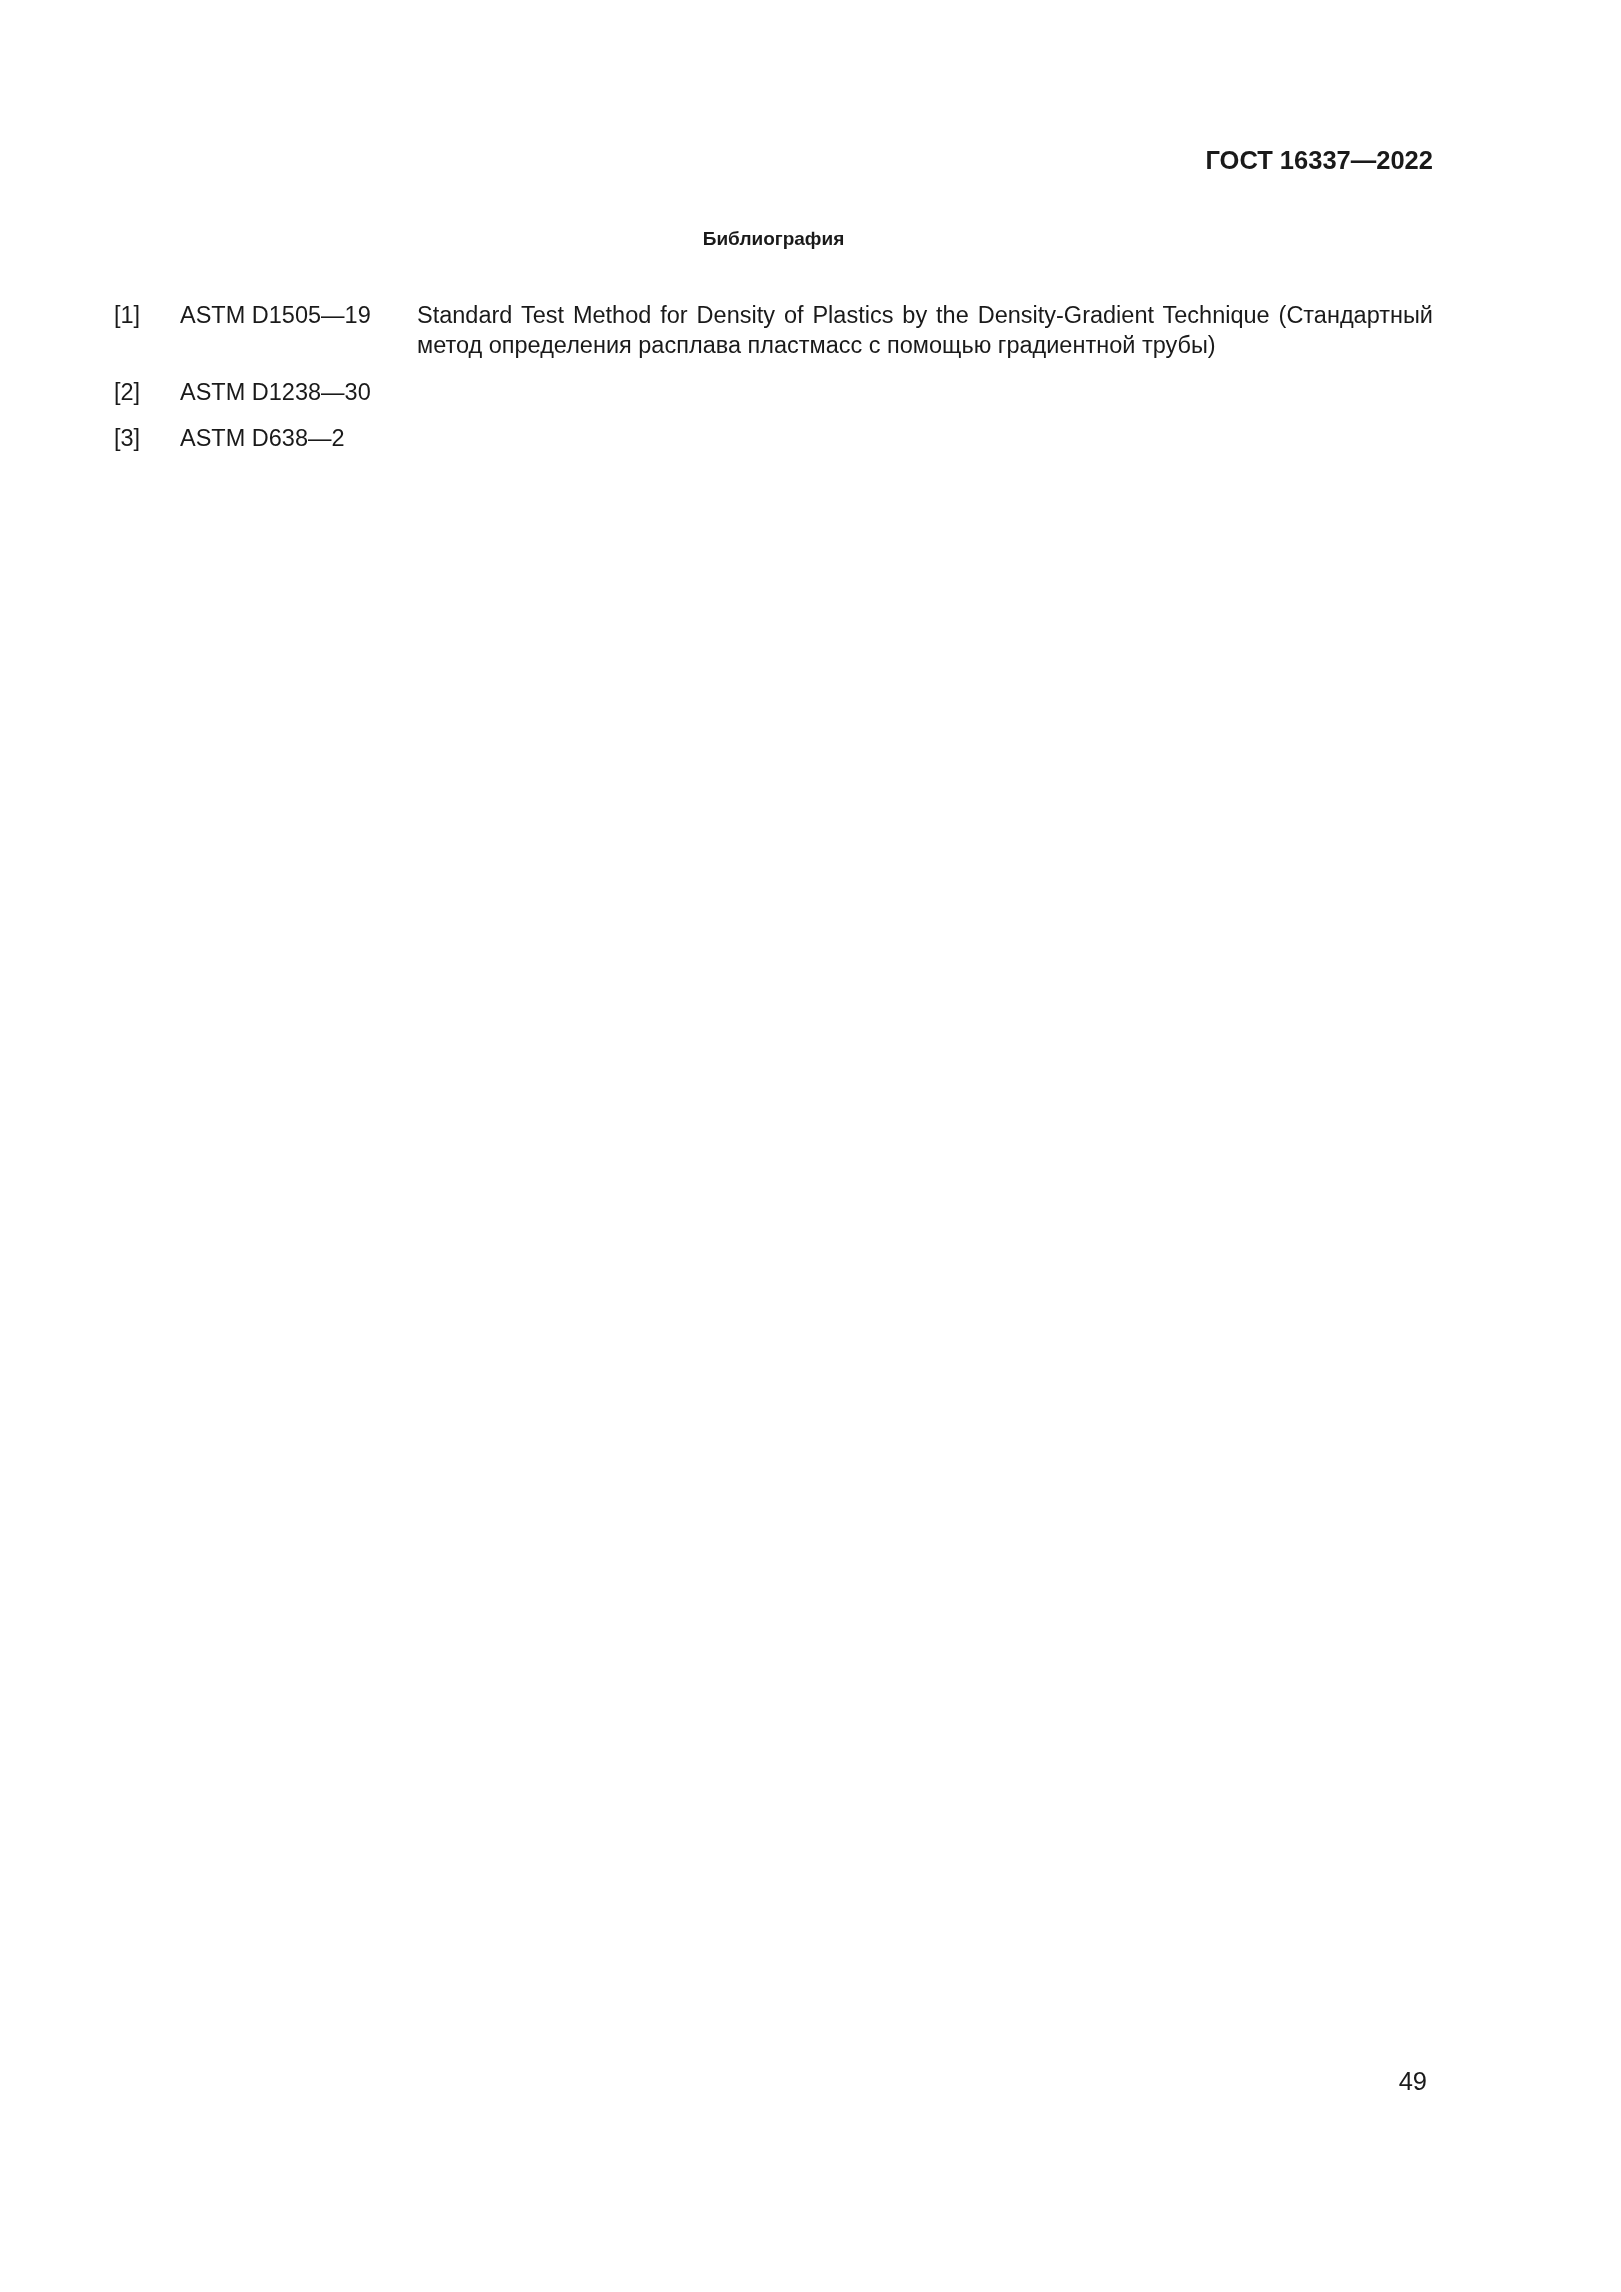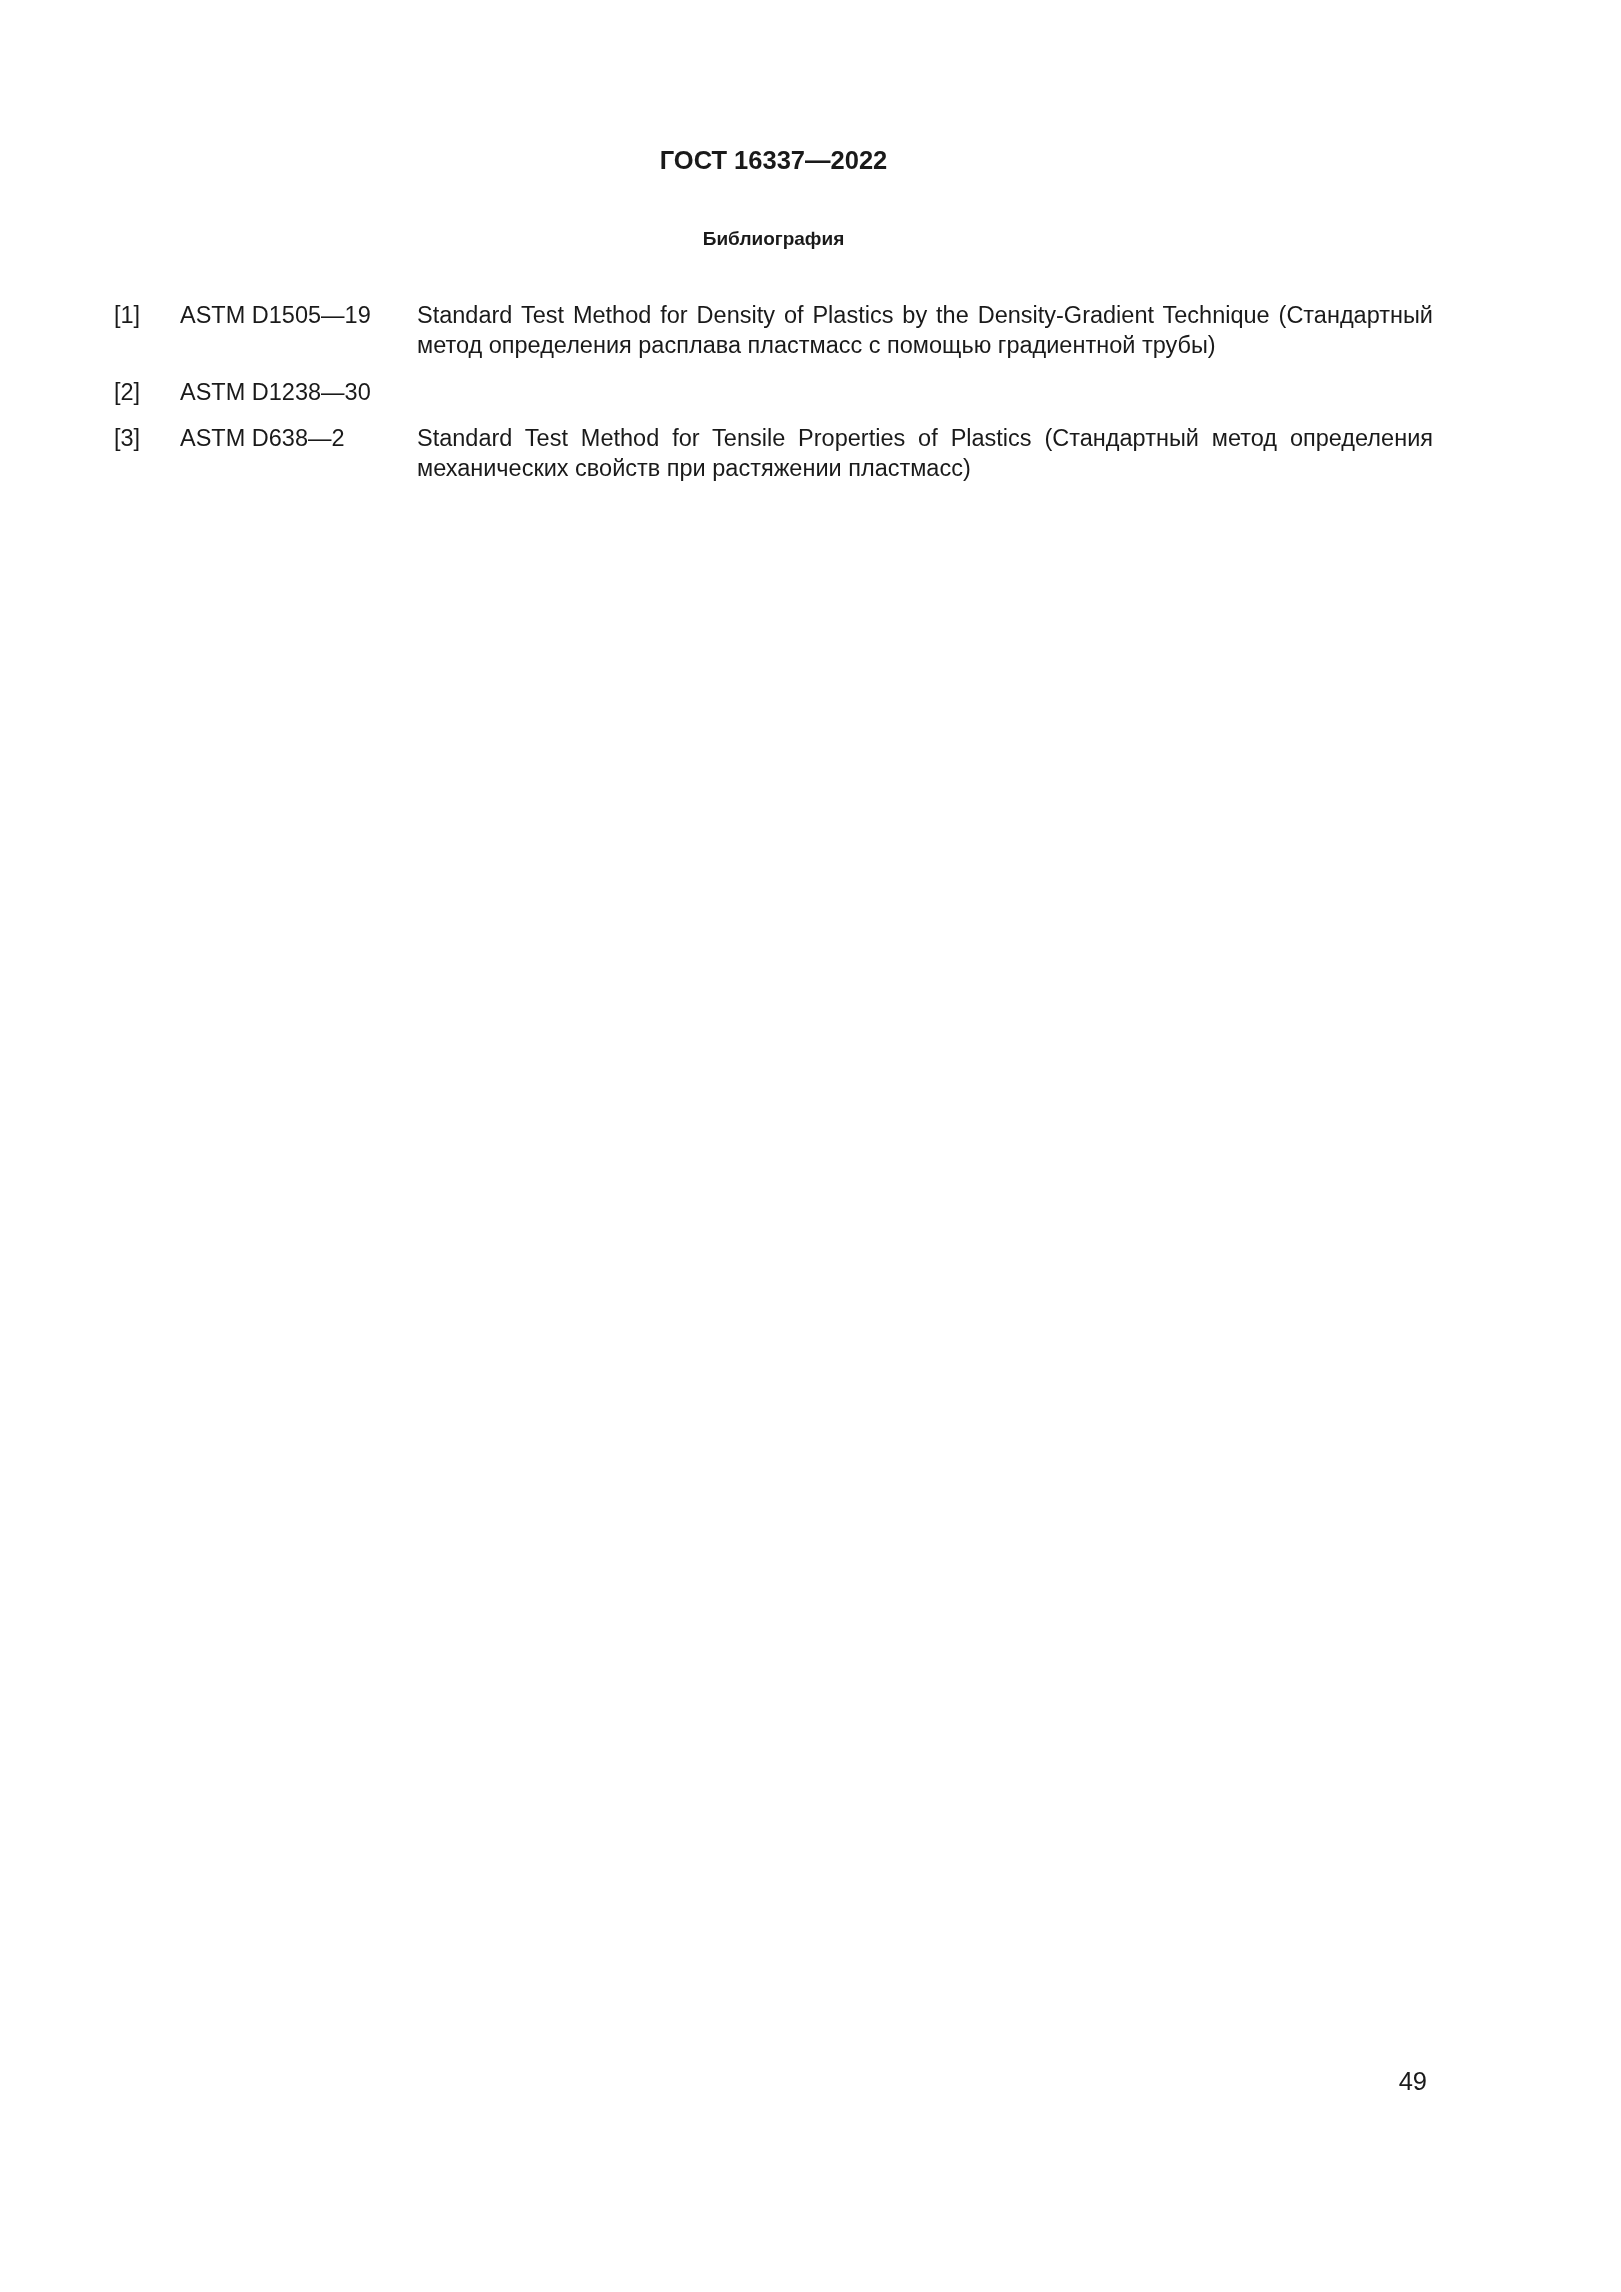--- a/index.html
+++ b/index.html
@@ -15,21 +15,21 @@
     background: #ffffff;
     font-family: "Liberation Sans", sans-serif;
     color: #1a1a1a;
     overflow: hidden;
   }
   .doc-header {
     position: absolute;
     top: 145px;
     left: 114px;
     width: 1319px;
-    text-align: center;
+    text-align: right;
     font-weight: bold;
     font-size: 25.5px;
     line-height: 31px;
     white-space: nowrap;
   }
   .section-title {
     position: absolute;
     top: 222px;
     left: 114px;
     width: 1319px;
@@ -90,21 +90,20 @@
     </div>
 
     <div class="bib-entry">
       <span class="entry-label">[2]</span>
       <span class="entry-ref">ASTM D1238—30</span>
     </div>
 
     <div class="bib-entry">
       <span class="entry-label">[3]</span>
       <span class="entry-ref">ASTM D638—2</span>
-      <span class="entry-text">Standard Test Method for Tensile Properties of Plastics (Стандартный метод определения механических свойств при растяжении пластмасс)</span>
     </div>
 
   </div>
 
   <div class="page-number">49</div>
 
 </div>
 
 
 </body></html>

